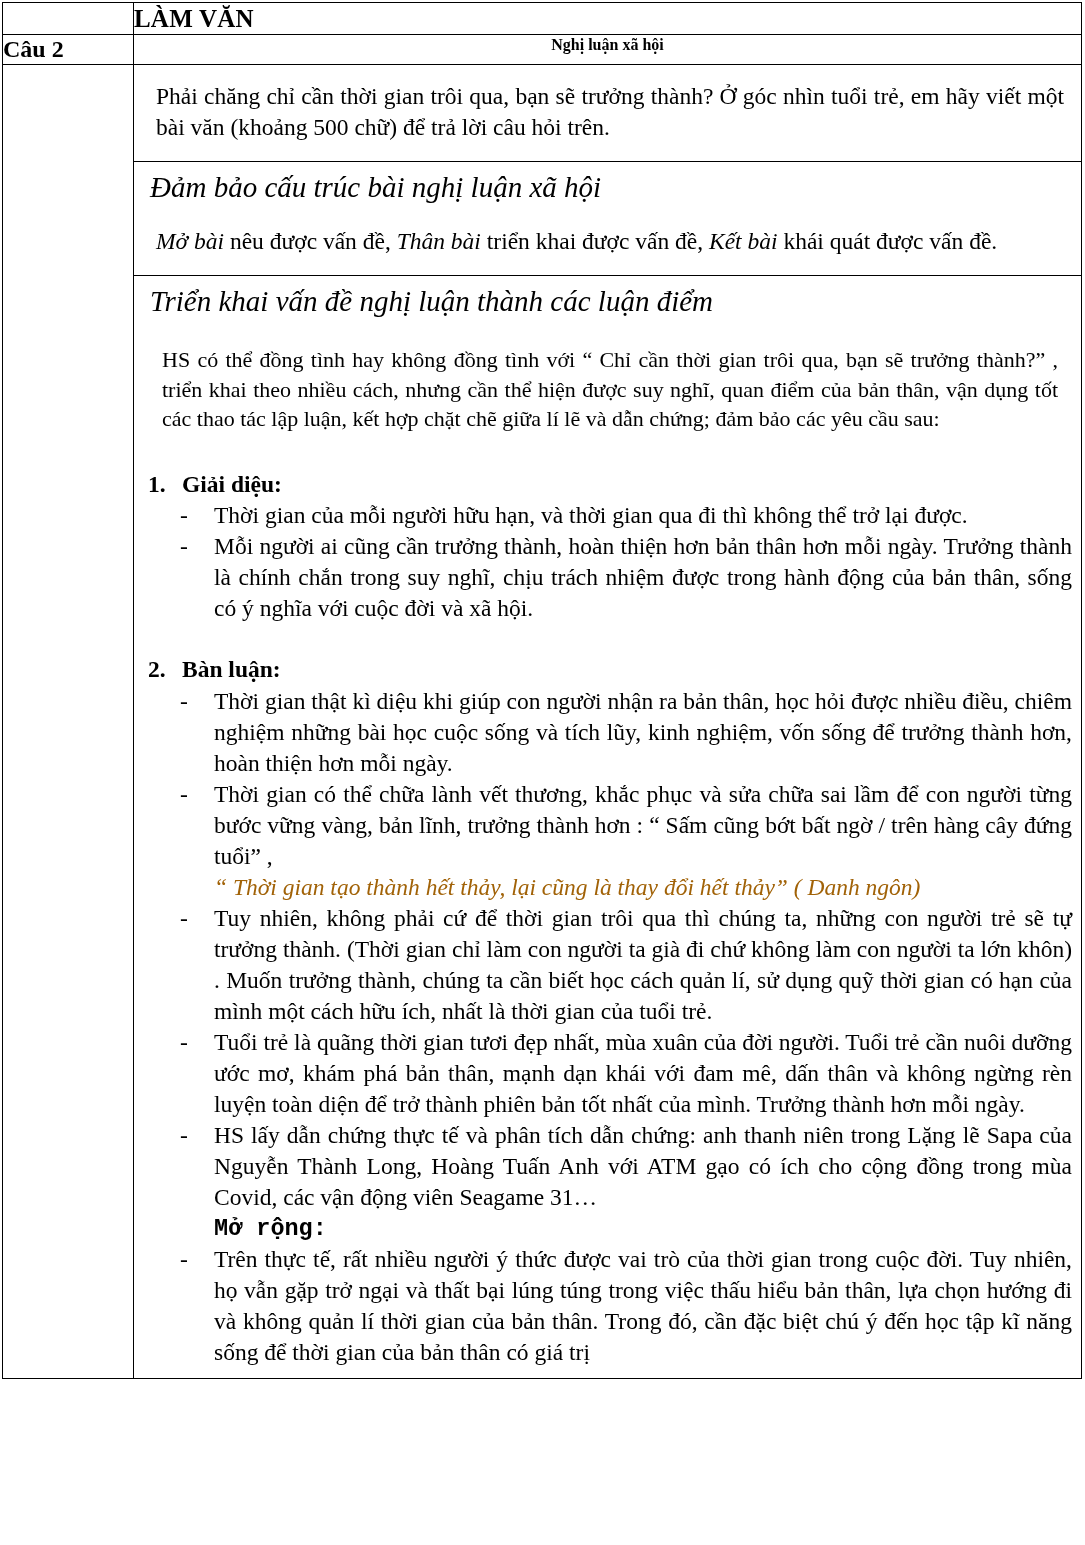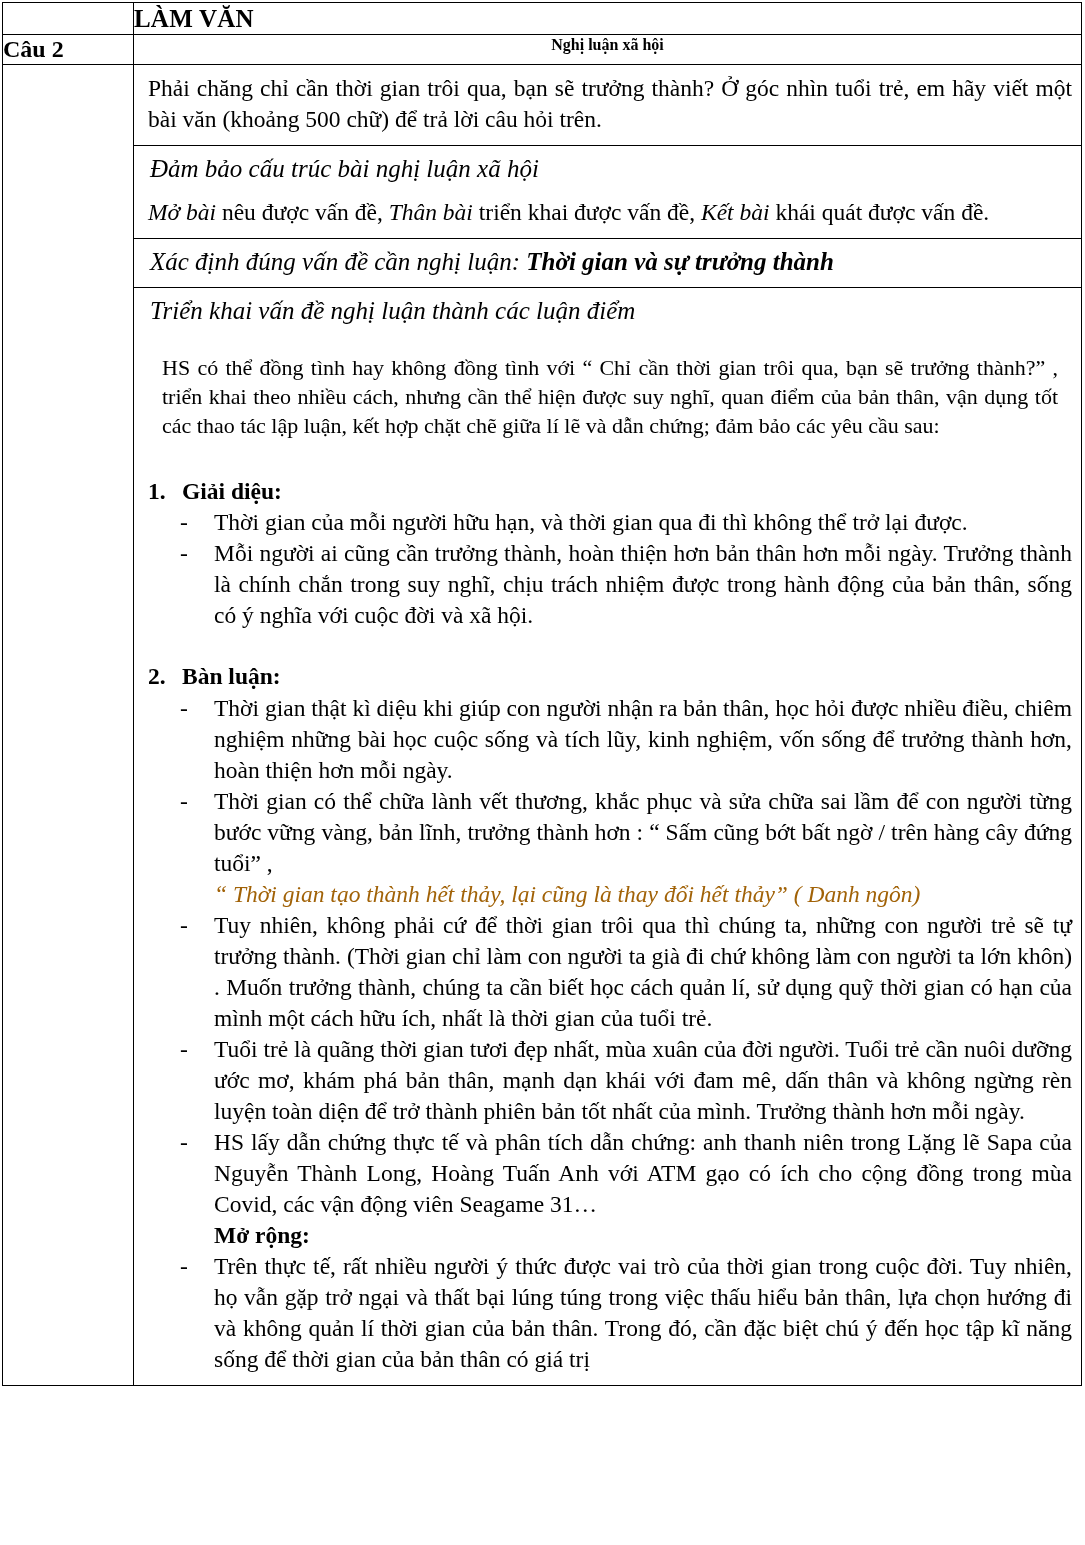--- a/index.html
+++ b/index.html
@@ -71,37 +71,37 @@
   table.inner > tbody > tr:last-child > td {
     border-bottom: none;
   }
 
   .blk {
     padding: 8px 9px 10px 14px;
     font-size: 23.5px;
     line-height: 1.32;
   }
   .blk p {
-    margin: 0;
+    margin: 8px;
     text-align: justify;
     text-justify: inter-word;
   }
 
   .ital { font-style: italic; }
   .bi   { font-style: italic; font-weight: bold; }
-  .bold { font-weight: bold; }
+  .bold { font-weight: bold; font-family: Liberation Mono, monospace; }
   .quote-gray {
     color: #a16207;
     font-style: italic;
     font-size: 22px;
   }
 
   .hdr-ital {
     font-style: italic;
-    font-size: 25px;
+    font-size: 29px;
     padding: 7px 9px 9px 16px;
     line-height: 1.3;
   }
 
   
   .numitem {
     font-weight: bold;
     font-size: 23.5px;
     margin: 0 0 1px 0;
     padding-left: 48px;
@@ -177,25 +177,20 @@
 
               <tr>
                 <td>
                   <div class="hdr-ital">Đảm bảo cấu trúc bài nghị luận xã hội</div>
                   <div class="blk" style="padding-top:2px;">
                     <p><span class="ital">Mở bài</span><span> nêu được vấn đề, </span><span class="ital">Thân bài</span><span> triển khai được vấn đề, </span><span class="ital">Kết bài</span><span> khái quát được vấn đề.</span></p>
                   </div>
                 </td>
               </tr>
 
-              <tr>
-                <td>
-                  <div class="hdr-ital"><span>Xác định đúng vấn đề cần nghị luận:</span> <span class="bi">Thời gian và sự trưởng thành</span></div>
-                </td>
-              </tr>
 
               <tr>
                 <td>
                   <div class="hdr-ital" style="padding-bottom:4px;">Triển khai vấn đề nghị luận thành các luận điểm</div>
 
                   <div class="lead-wrap">
                     <p class="intro-para">HS có thể đồng tình hay không đồng tình với “ Chỉ cần thời gian trôi qua, bạn sẽ trưởng thành?” , triển khai theo nhiều cách, nhưng cần thể hiện được suy nghĩ, quan điểm của bản thân, vận dụng tốt các thao tác lập luận, kết hợp chặt chẽ giữa lí lẽ và dẫn chứng; đảm bảo các yêu cầu sau:</p>
                   </div>
 
                   <div class="gap-md"></div>

